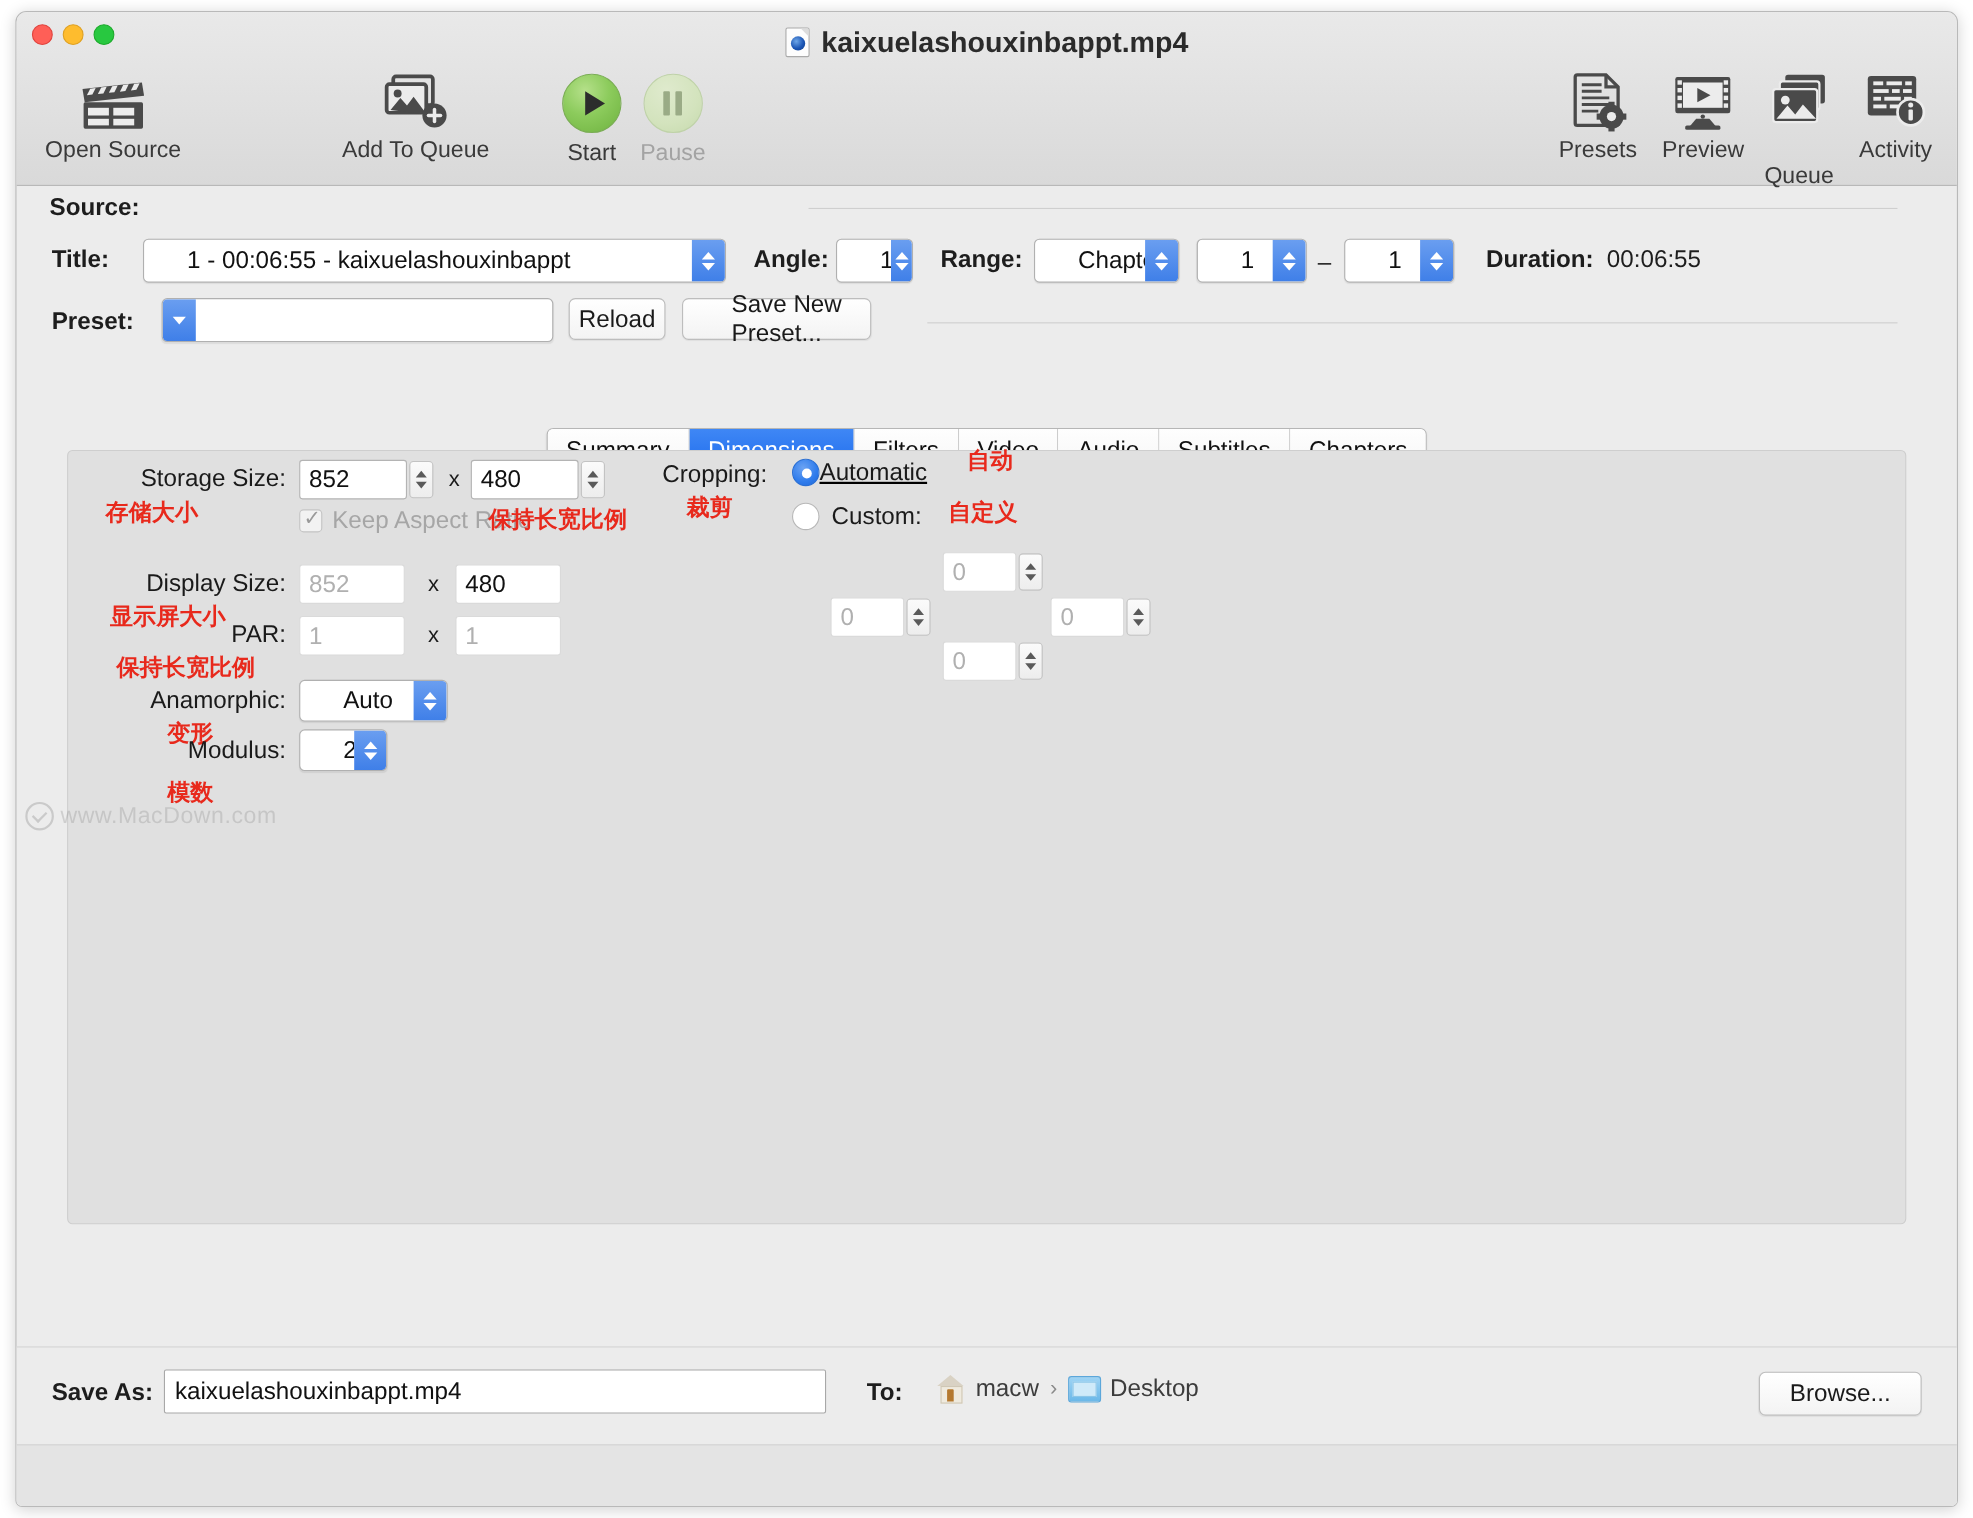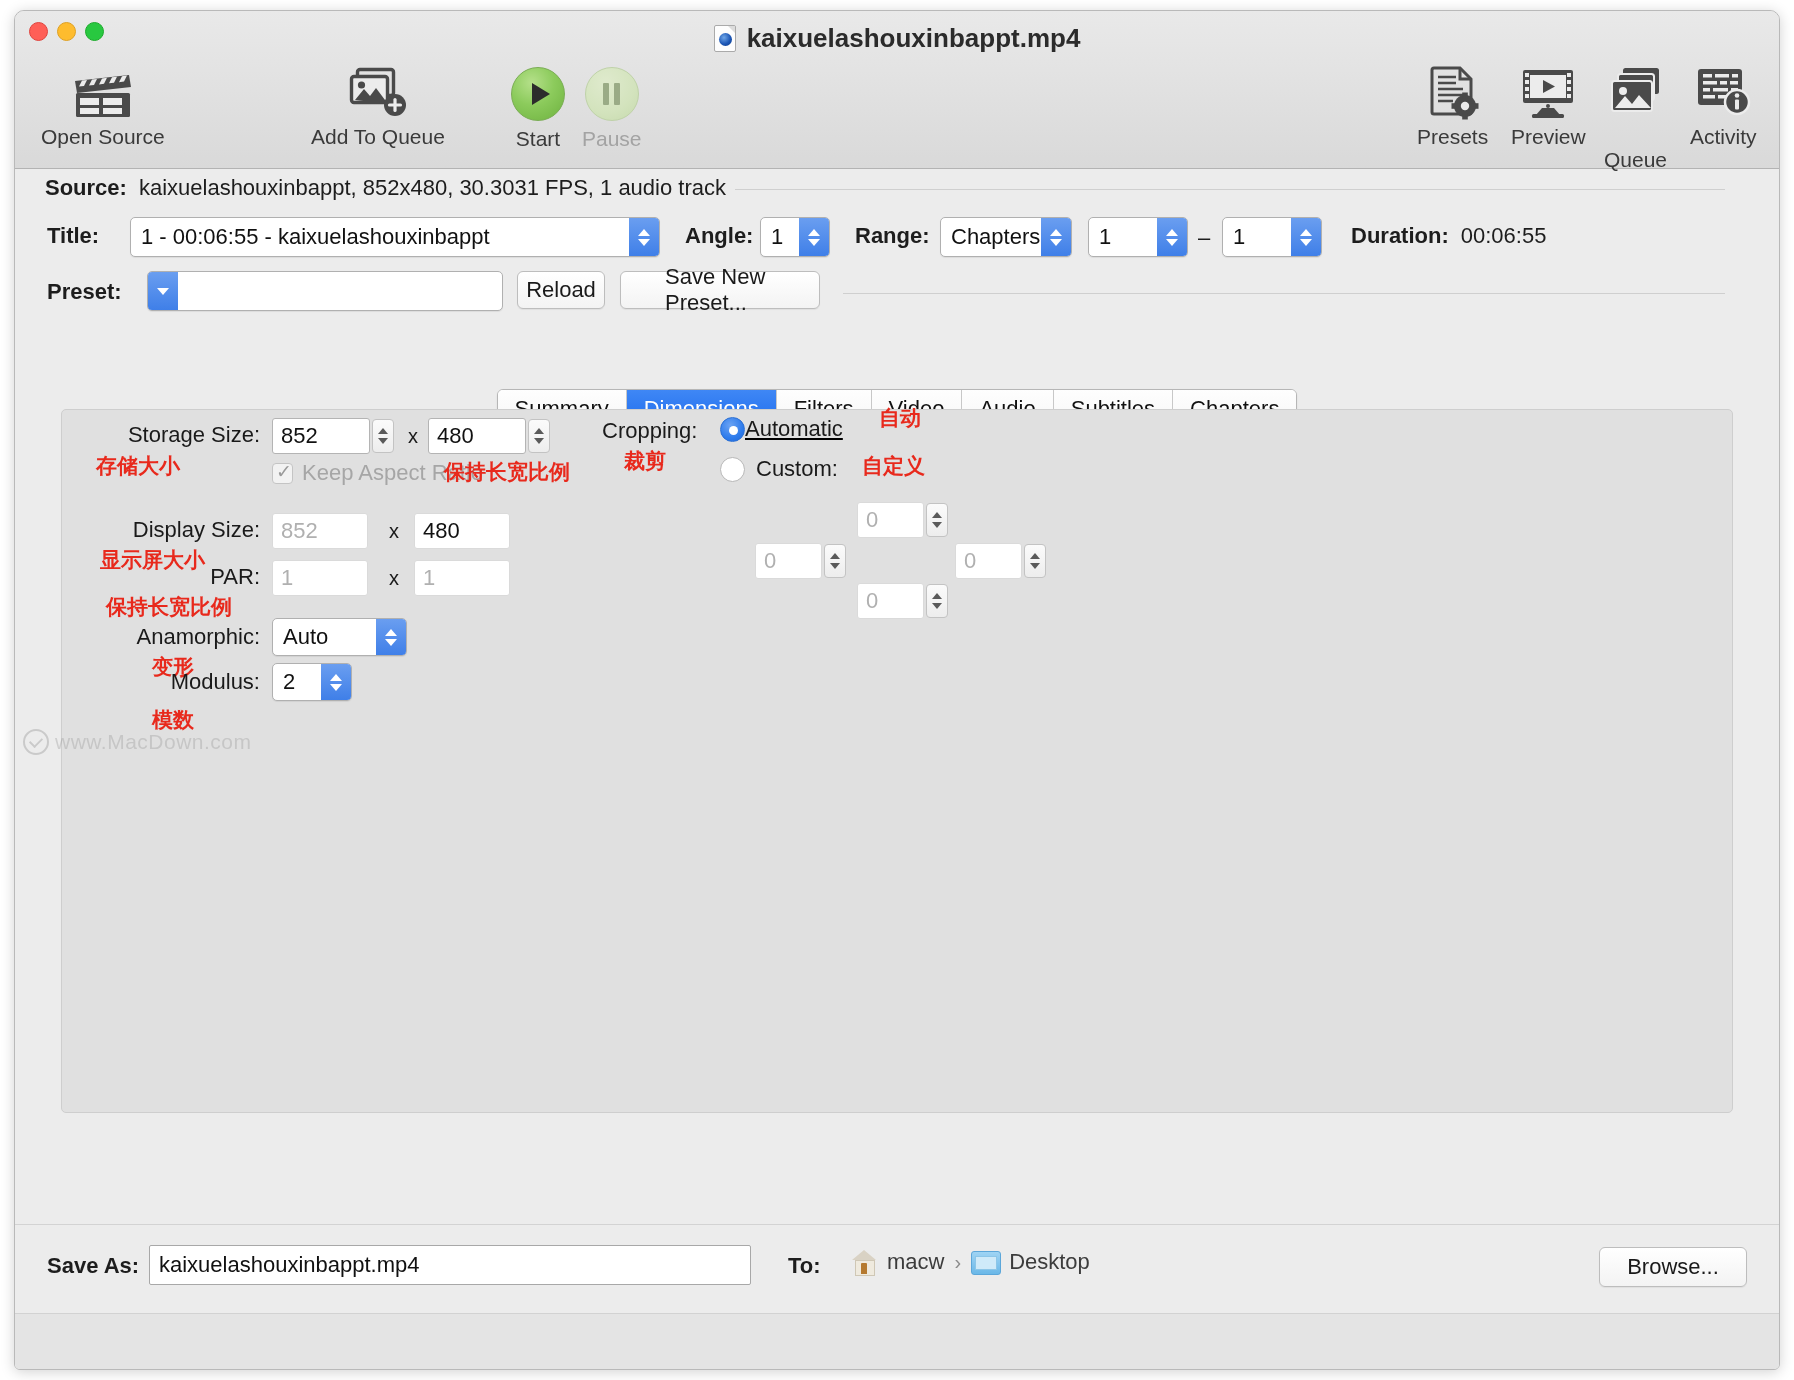--- a/index.html
+++ b/index.html
@@ -130,21 +130,21 @@
 
   .combo {
     display: flex; align-items: stretch;
     background: #fff; border: 1px solid #b0b0b0;
     border-radius: 5px; overflow: hidden;
     box-shadow: 0 1px 1px rgba(0,0,0,0.07);
   }
   .combo .val {
     flex: 1; display: flex; align-items: center;
     padding: 0 10px; font-size: 22px; color: #111;
-    white-space: nowrap; overflow: hidden;
+    white-space: nowrap; overflow: hidden; margin-left: 29px;
   }
   .combo .popbtn {
     width: 30px;
     background: linear-gradient(to bottom, #6a9ef0 0%, #3f7fe8 100%);
     display: flex; flex-direction: column;
     align-items: center; justify-content: center; gap: 3px;
     cursor: pointer;
   }
   .combo .popbtn.single {
     justify-content: center;
@@ -476,21 +476,20 @@
             </svg>
           </div>
           <div class="tb-label">Activity</div>
         </div>
 
       </div>
     </div>
 
     <div class="row" style="left:30px; top:164px;">
       <span class="lbl-b">Source:</span>
-      <span class="lbl-n" style="margin-left:12px;">kaixuelashouxinbappt, 852x480, 30.3031 FPS, 1 audio track</span>
     </div>
     <div class="hr-line" style="left:720px; top:178px; width:990px;"></div>
 
     <div class="row" style="left:32px; top:212px;">
       <span class="lbl-b">Title:</span>
     </div>
     <div class="combo" style="position:absolute; left:115px; top:206px; width:530px; height:40px;">
       <div class="val">1 - 00:06:55 - kaixuelashouxinbappt</div>
       <div class="popbtn">
         <span class="chev-u"></span>
@@ -546,21 +545,21 @@
       <span class="lbl-b">Preset:</span>
     </div>
     <div class="combo" style="position:absolute; left:132px; top:260px; width:356px; height:40px;">
       <div class="popbtn single">
         <span class="chev-d"></span>
       </div>
     </div>
     <div class="btn" style="position:absolute; left:502px; top:260px; width:88px;">
       <span>Reload</span>
     </div>
-    <div class="btn" style="position:absolute; left:605px; top:260px; width:200px;padding-left:44px;">
+    <div class="btn" style="position:absolute; left:605px; top:260px; width:172px;padding-left:44px;">
       <span>Save New Preset...</span>
     </div>
     <div class="hr-line" style="left:828px; top:282px; width:882px;"></div>
 
     <div class="tabbar">
       <div class="tabs">
         <div class="tab">
             <span>Summary</span>
           </div>
         <div class="tab active">

